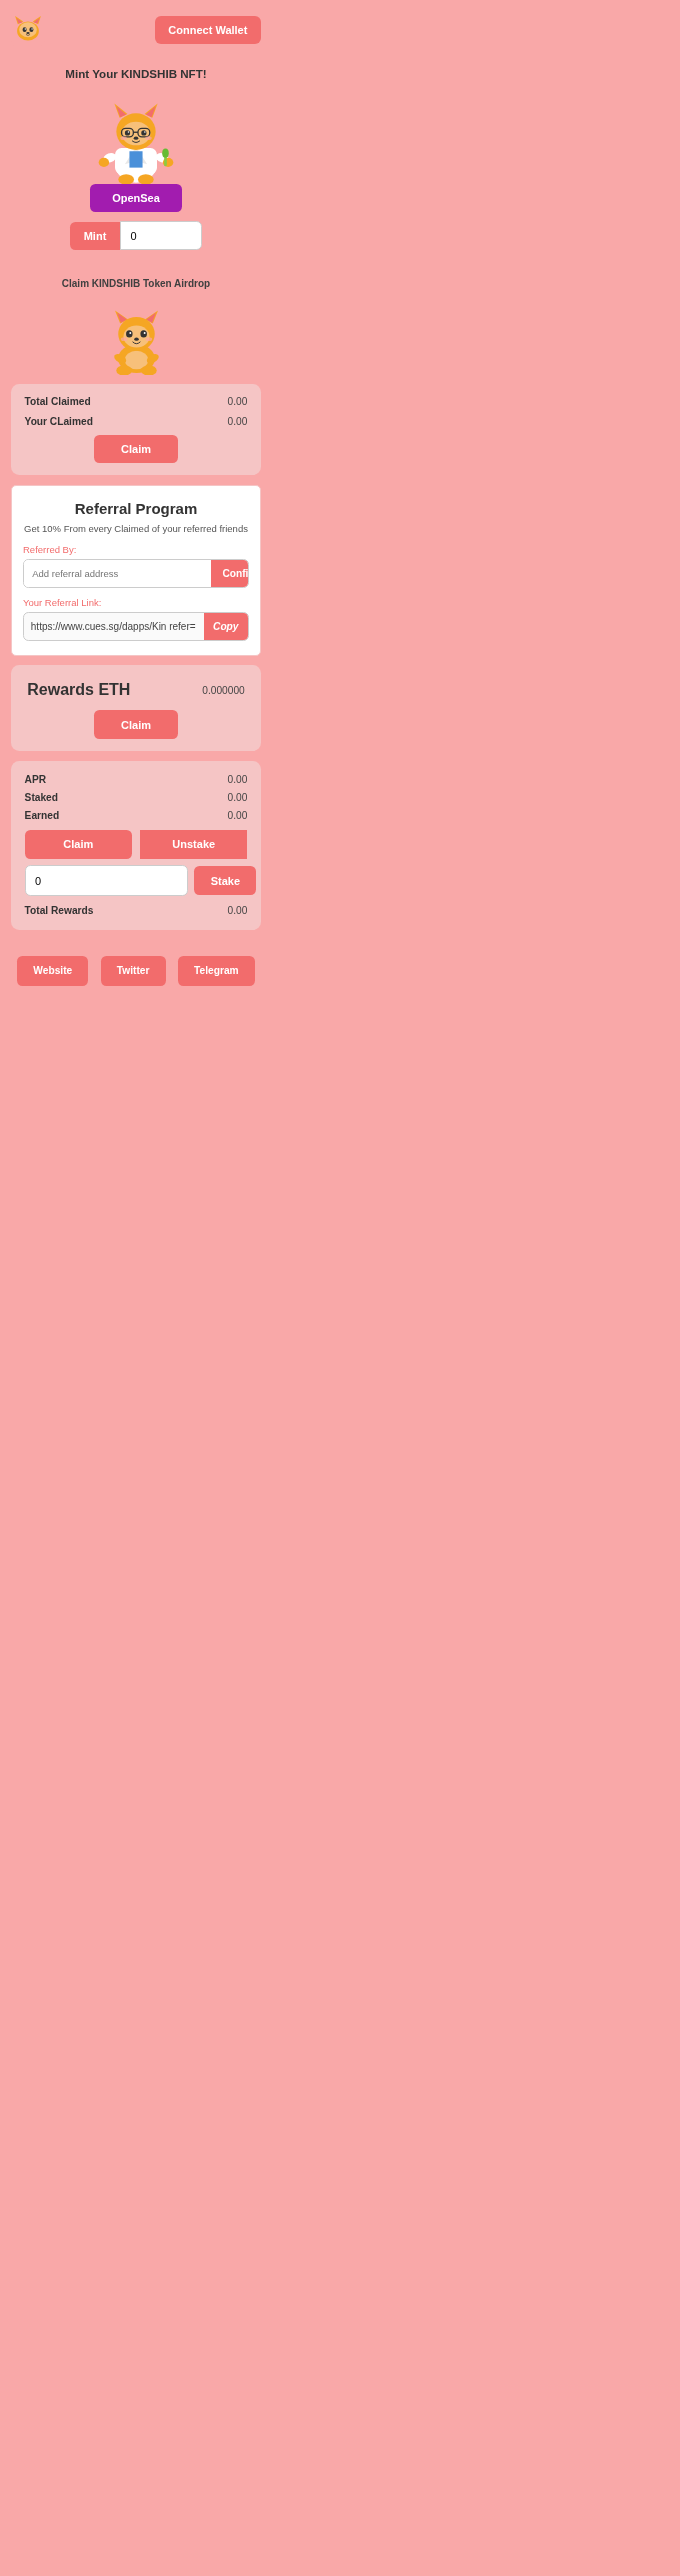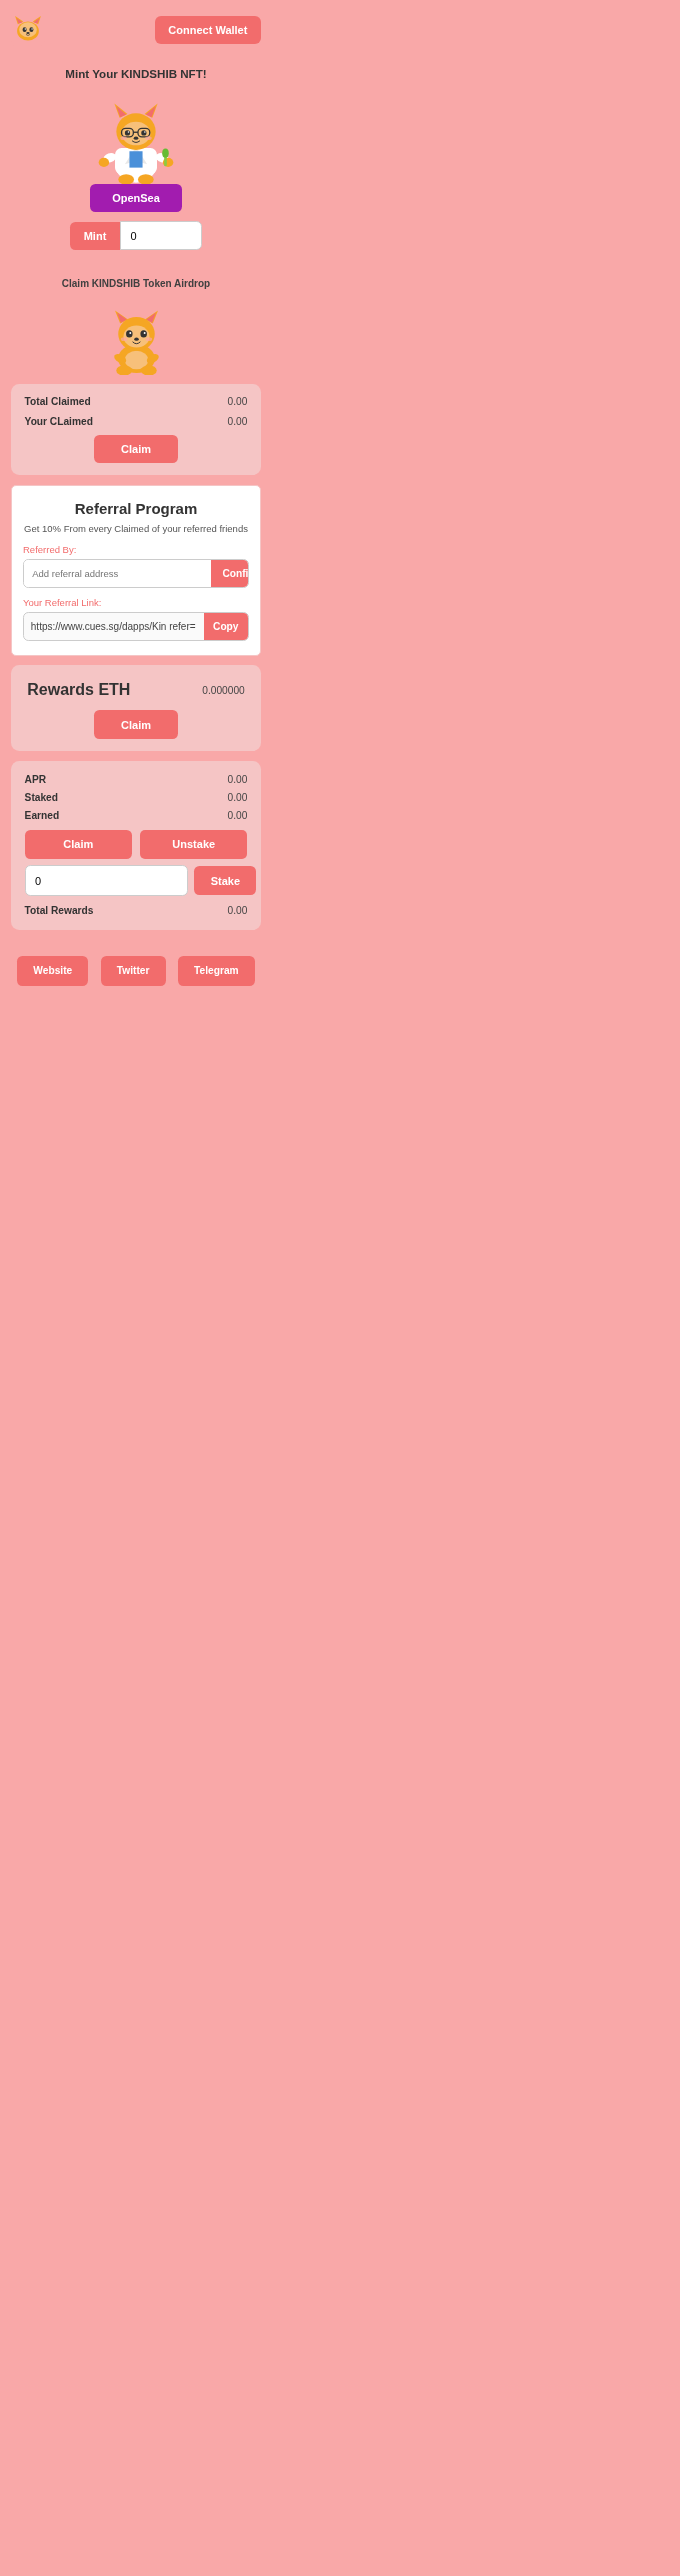--- a/index.html
+++ b/index.html
@@ -208,20 +208,21 @@
       word-break: break-all;
     }
     .copy-btn {
       background-color: #f26c6c;
       color: white;
       border: none;
       padding: 8.2px 9.5px;
       font-size: 10.2px;
       font-weight: bold;
       cursor: pointer;
+      font-style: italic;
     }
     .rewards-row {
       display: flex;
       justify-content: space-between;
       align-items: center;
       padding: 4.1px 2.7px;
     }
     .rewards-label {
       font-size: 16px;
       font-weight: bold;
@@ -276,21 +277,21 @@
       padding: 8.2px;
       font-size: 11px;
       font-weight: bold;
       cursor: pointer;
     }
     .unstake-btn {
       flex: 1;
       background-color: #f26c6c;
       color: white;
       border: none;
-      border-radius: 5px;
+      border-radius: 0;
       padding: 8.2px;
       font-size: 11px;
       font-weight: bold;
       cursor: pointer;
     }
     .stake-input-row {
       display: flex;
       gap: 6.8px;
       align-items: center;
       margin-bottom: 9.5px;

